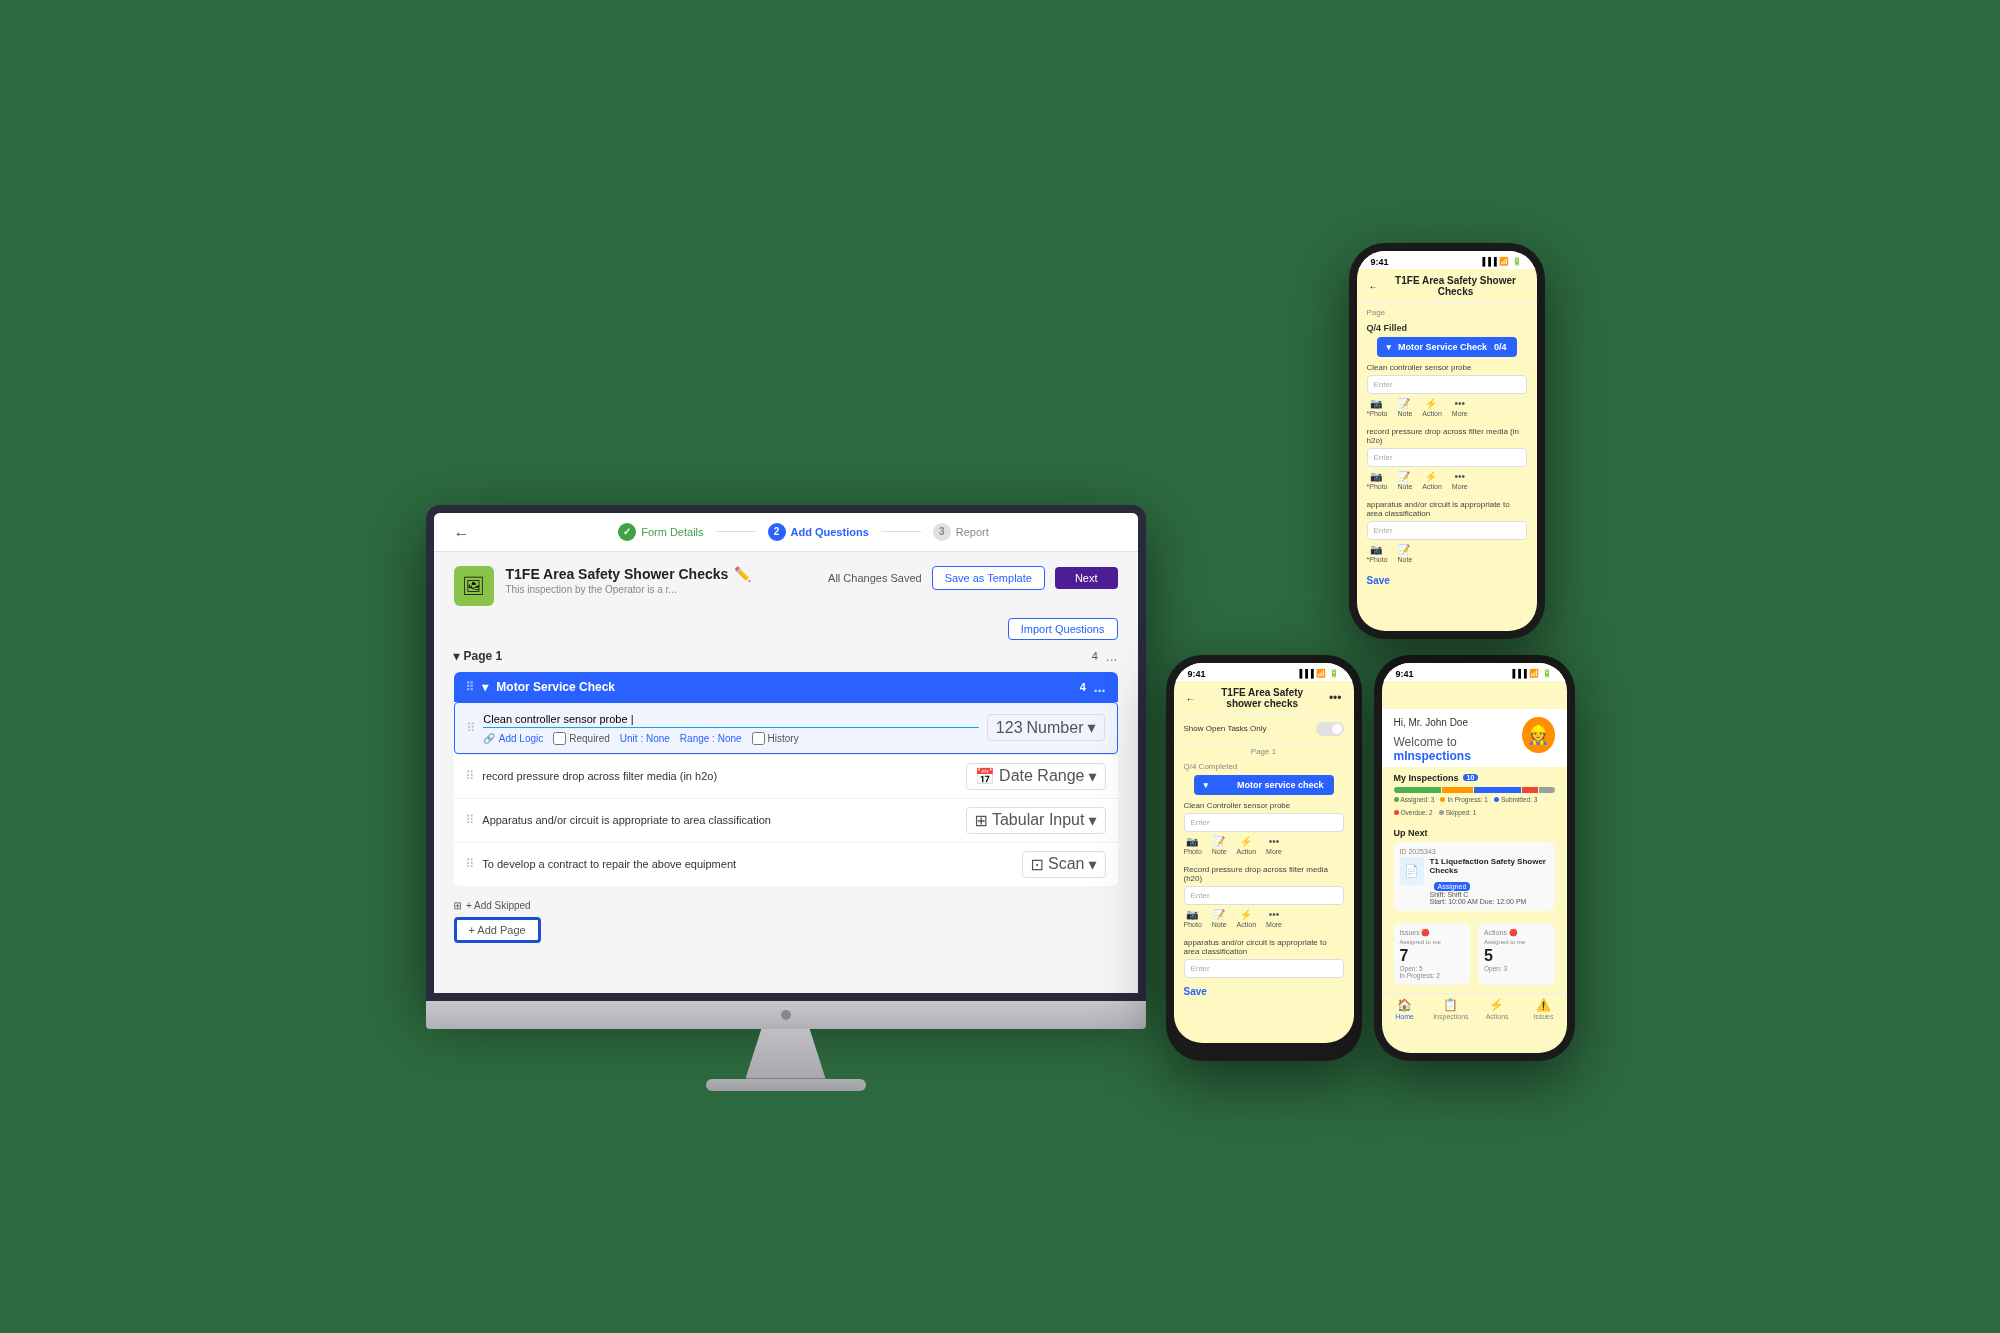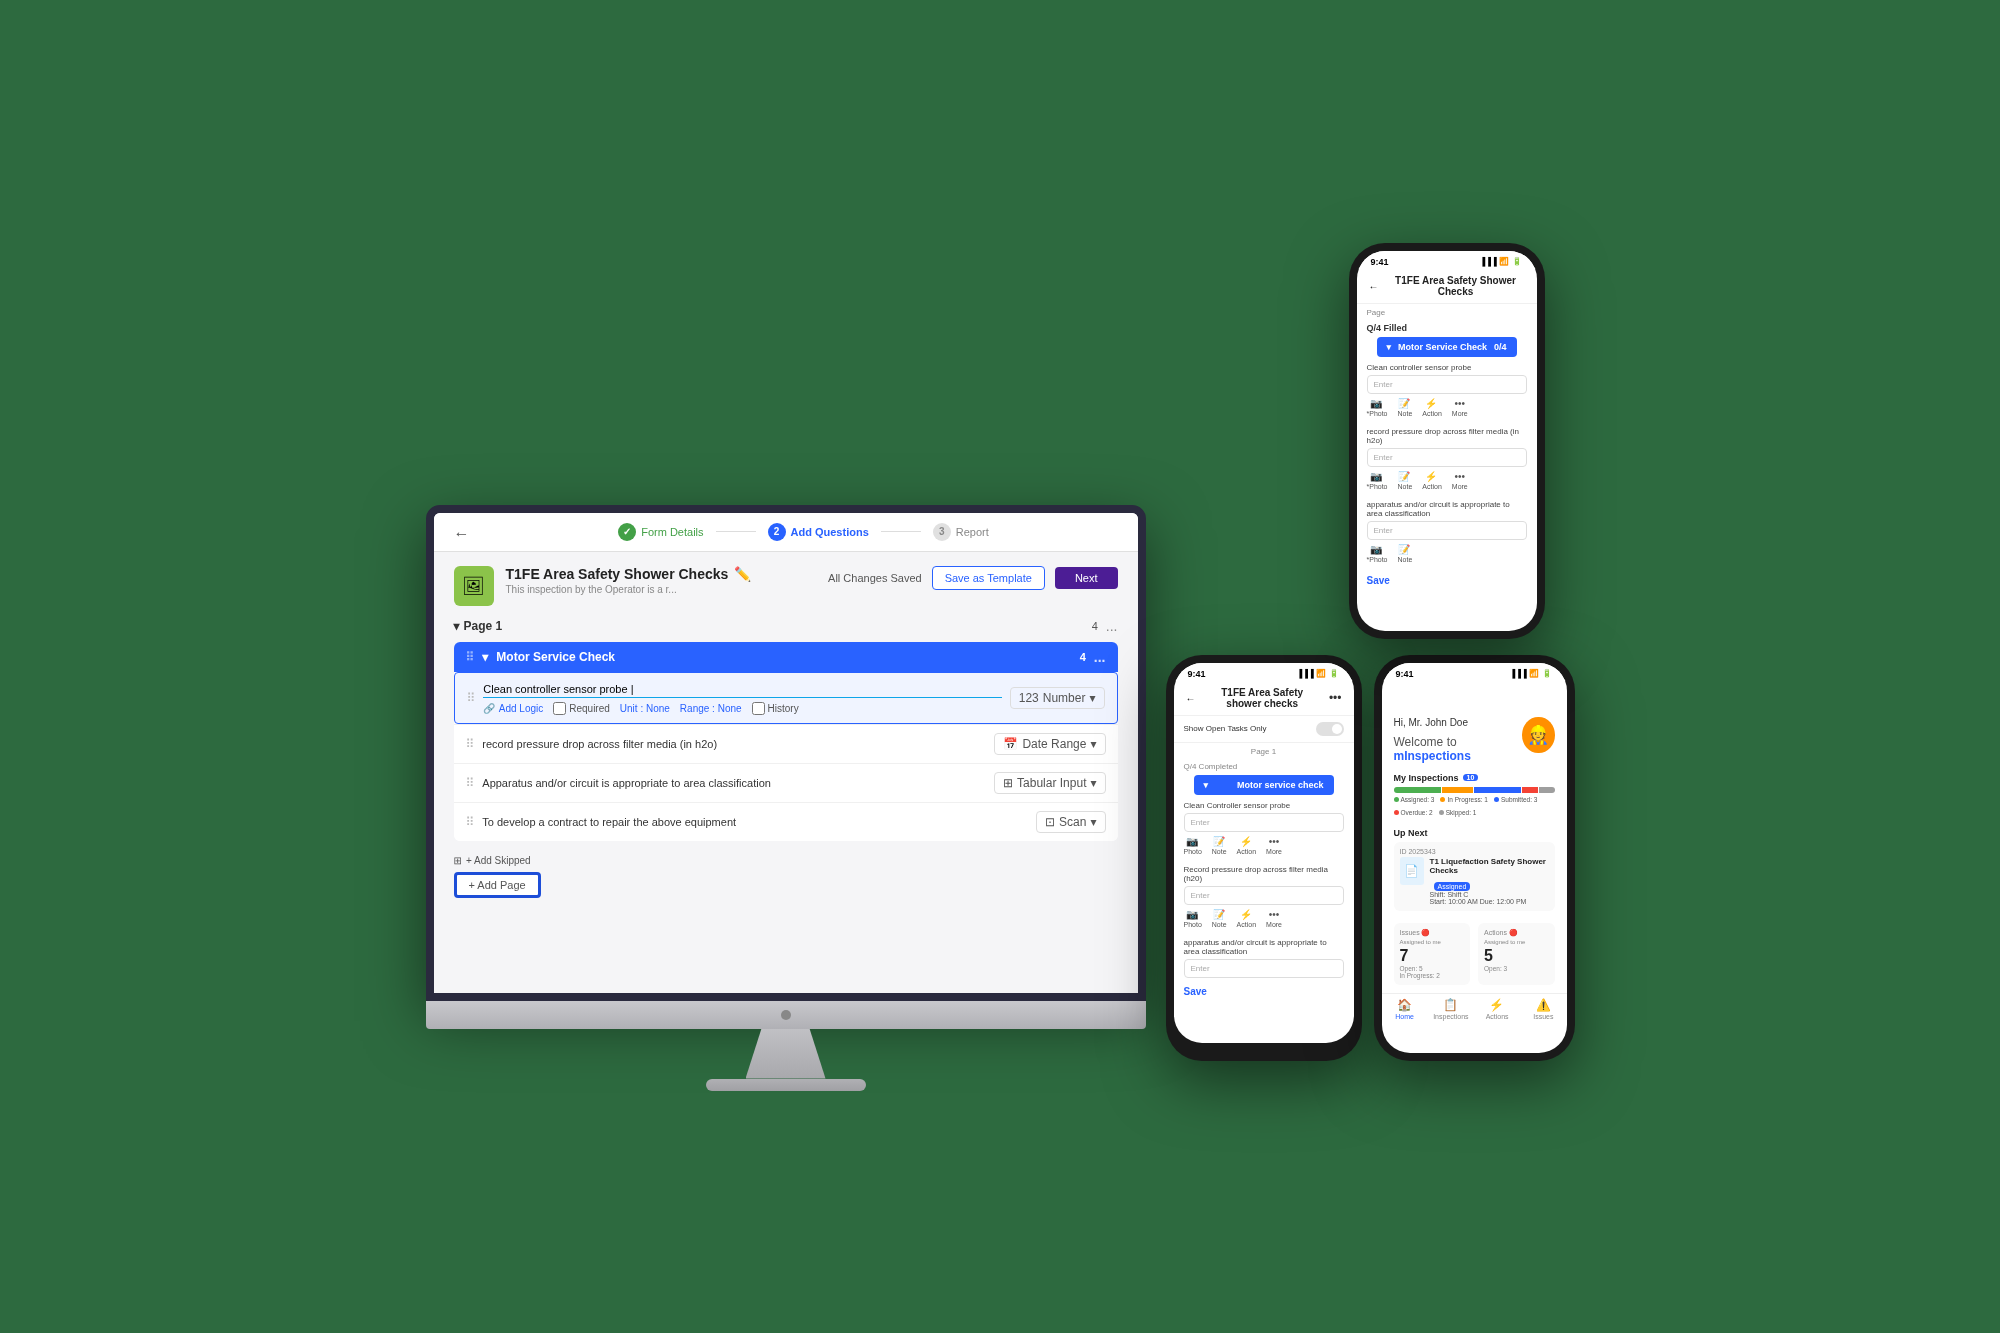--- a/index.html
+++ b/index.html
@@ -242,21 +242,21 @@
     }
     .q-actions-row .add-logic { display: flex; align-items: center; gap: 3px; }
     .q-actions-row .checkbox-label { display: flex; align-items: center; gap: 3px; color: #555; }
     .q-type-badge {
       display: flex;
       align-items: center;
       gap: 4px;
       border: 1px solid #ddd;
       border-radius: 4px;
       padding: 3px 8px;
-      font-size: 12px;
+      font-size: 16px;
       color: #555;
       cursor: pointer;
       white-space: nowrap;
     }
 
     .add-section-row {
       padding: 6px 0;
       display: flex;
       align-items: center;
       gap: 4px;
@@ -276,21 +276,21 @@
     }
 
     
     .phone {
       background: #1a1a1a;
       border-radius: 36px;
       padding: 8px;
       box-shadow: 0 20px 60px rgba(0,0,0,0.5);
     }
     .phone-inner {
-      background: #ffffff;
+      background: #fef9c3;
       border-radius: 28px;
       overflow: hidden;
       position: relative;
     }
     .phone1 .phone-inner { width: 180px; min-height: 380px; }
     .phone2 .phone-inner { width: 180px; min-height: 380px; }
     .phone3 .phone-inner { width: 185px; min-height: 390px; }
 
     .phone-status-bar {
       background: #fff;
@@ -586,20 +586,23 @@
               </h2>
               <p>This inspection by the Operator is a r...</p>
             </div>
             <div class="form-title-actions">
               <span class="all-saved">All Changes Saved</span>
               <button class="btn-template">Save as Template</button>
               <button class="btn-next">Next</button>
             </div>
           </div>
 
+          <div class="import-row">
+            <button class="btn-import">Import Questions</button>
+          </div>
 
           <div class="page-row">
             <span class="page-label">
               <span>▾</span>
               <span>Page 1</span>
             </span>
             <span class="page-count">4</span>
             <span class="dots-btn">...</span>
           </div>
 

